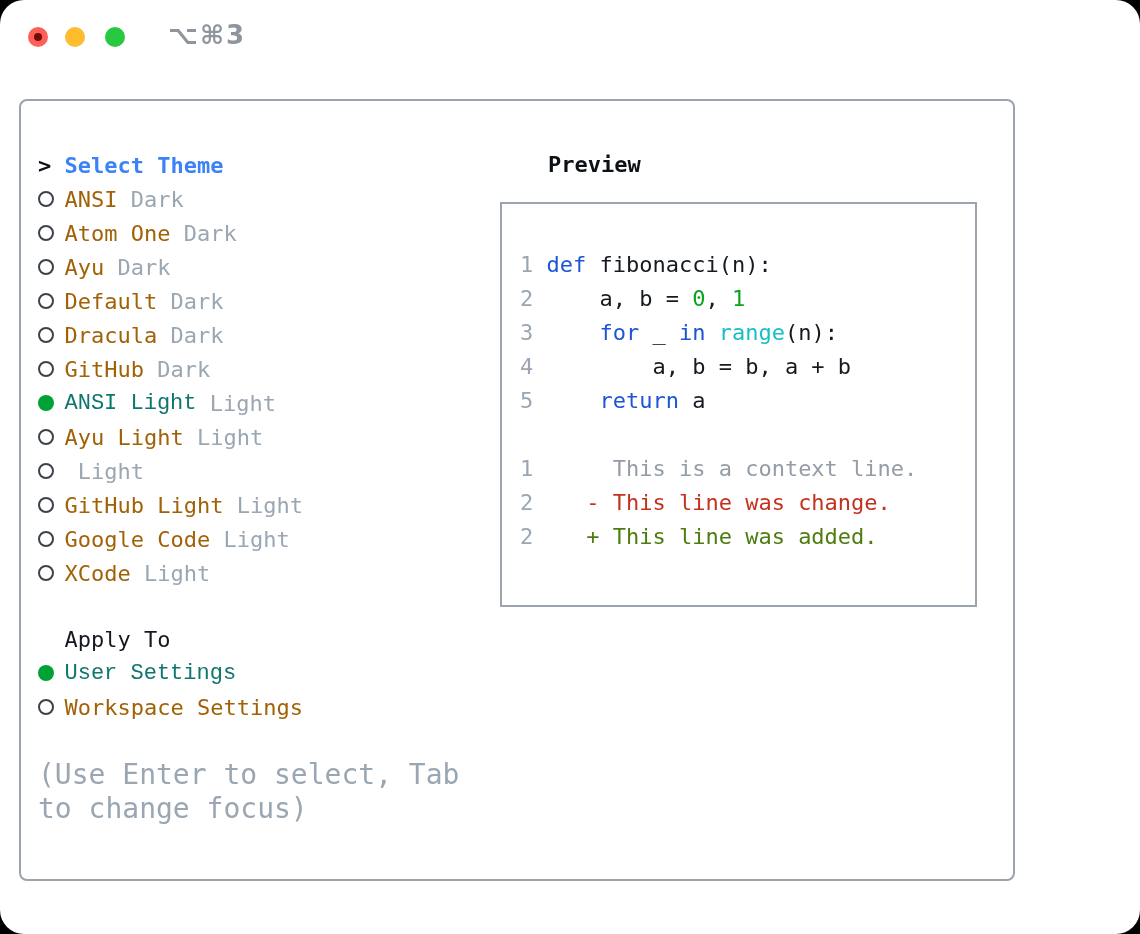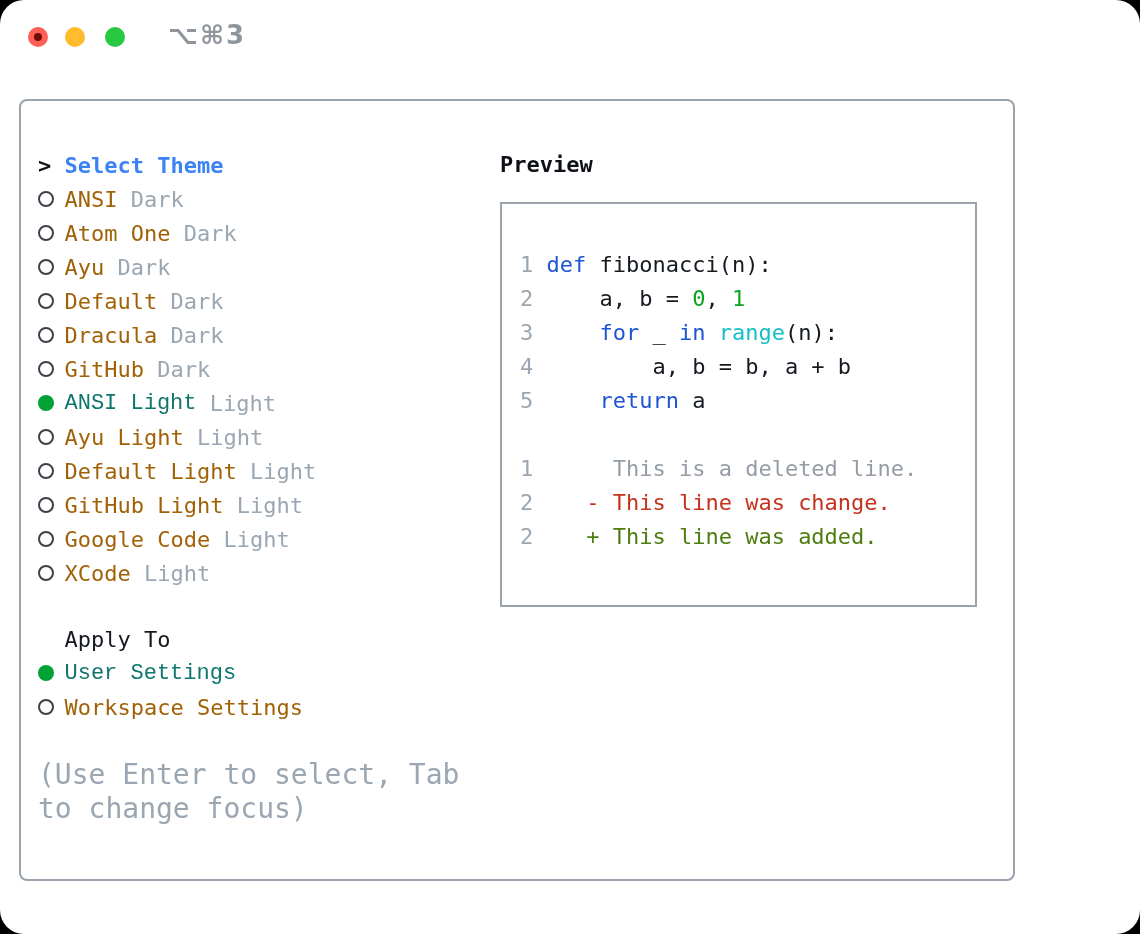--- a/index.html
+++ b/index.html
@@ -52,21 +52,21 @@
     width:16px; height:16px; border-radius:50%; background:#00a236;
   }
 
   .apply-block { margin-top:32px; }
   .help {
     margin-top:34px; width:430px;
     font-size:28px; line-height:34px; color:#9aa6b2;
   }
 
   
-  .preview-title { font-size:22px; line-height:34px; font-weight:bold; color:#0d1117; }
+  .preview-title { font-size:22px; line-height:34px; font-weight:bold; color:#0d1117;margin-left:48px; }
   .preview-box {
     margin-top:20px; width:477px; height:405px; box-sizing:border-box;
     border:2px solid #9aa3ae; background:#fff;
     padding:44px 0 0 18px; overflow:hidden;
   }
   .cl { display:flex; height:34px; line-height:34px; font-size:22px; white-space:pre; }
   .ln { width:1ch; margin-right:1ch; color:#9aa6b2; flex:none; }
   .c-fg  { color:#151a21; }
   .c-kw  { color:#1d55d4; }
   .c-fn  { color:#16bec8; }
@@ -97,21 +97,21 @@
 
       <div id="theme-list">
           <div class="row"><span class="pfx"><span class="radio-off"></span></span><span class="name">ANSI</span><span class="variant"> Dark</span></div>
           <div class="row"><span class="pfx"><span class="radio-off"></span></span><span class="name">Atom One</span><span class="variant"> Dark</span></div>
           <div class="row"><span class="pfx"><span class="radio-off"></span></span><span class="name">Ayu</span><span class="variant"> Dark</span></div>
           <div class="row"><span class="pfx"><span class="radio-off"></span></span><span class="name">Default</span><span class="variant"> Dark</span></div>
           <div class="row"><span class="pfx"><span class="radio-off"></span></span><span class="name">Dracula</span><span class="variant"> Dark</span></div>
           <div class="row"><span class="pfx"><span class="radio-off"></span></span><span class="name">GitHub</span><span class="variant"> Dark</span></div>
           <div class="row"><span class="pfx"><span class="radio-on"></span></span><span class="name sel">ANSI Light</span><span class="variant"> Light</span></div>
           <div class="row"><span class="pfx"><span class="radio-off"></span></span><span class="name">Ayu Light</span><span class="variant"> Light</span></div>
-          <div class="row"><span class="pfx"><span class="radio-off"></span></span><span class="name">Default Light</span><span class="variant"> Light</span></div>
+          <div class="row"><span class="pfx"><span class="radio-off"></span></span><span class="variant"> Light</span></div>
           <div class="row"><span class="pfx"><span class="radio-off"></span></span><span class="name">GitHub Light</span><span class="variant"> Light</span></div>
           <div class="row"><span class="pfx"><span class="radio-off"></span></span><span class="name">Google Code</span><span class="variant"> Light</span></div>
           <div class="row"><span class="pfx"><span class="radio-off"></span></span><span class="name">XCode</span><span class="variant"> Light</span></div>
         </div>
 
       <div class="apply-block">
         <div class="row">
           <span class="pfx"></span>
           <span class="hdr2">Apply To</span>
         </div>
@@ -127,21 +127,21 @@
     <div class="col-right">
       <div class="preview-title">Preview</div>
       <div class="preview-box">
         <div id="preview-lines">
             <div class="cl"><span class="ln">1</span><span class="c-kw">def</span><span class="c-fg"> fibonacci(n):</span></div>
             <div class="cl"><span class="ln">2</span><span class="c-fg">    a, b = </span><span class="c-num">0</span><span class="c-fg">, </span><span class="c-num">1</span></div>
             <div class="cl"><span class="ln">3</span><span class="c-fg">    </span><span class="c-kw">for</span><span class="c-fg"> _ </span><span class="c-kw">in</span><span class="c-fg"> </span><span class="c-fn">range</span><span class="c-fg">(n):</span></div>
             <div class="cl"><span class="ln">4</span><span class="c-fg">        a, b = b, a + b</span></div>
             <div class="cl"><span class="ln">5</span><span class="c-fg">    </span><span class="c-kw">return</span><span class="c-fg"> a</span></div>
             <div class="cl"><span class="ln"></span></div>
-            <div class="cl"><span class="ln">1</span><span class="c-ctx">     This is a deleted line.</span></div>
+            <div class="cl"><span class="ln">1</span><span class="c-ctx">     This is a context line.</span></div>
             <div class="cl"><span class="ln">2</span><span class="c-del">   - This line was change.</span></div>
             <div class="cl"><span class="ln">2</span><span class="c-add">   + This line was added.</span></div>
           </div>
       </div>
     </div>
 
   </div>
 </div>
 
 </body></html>

